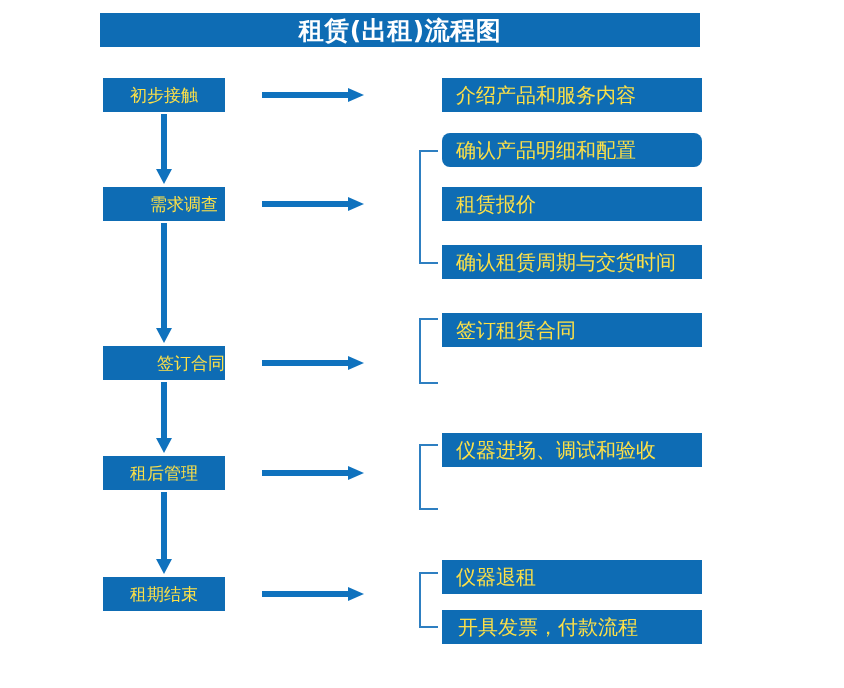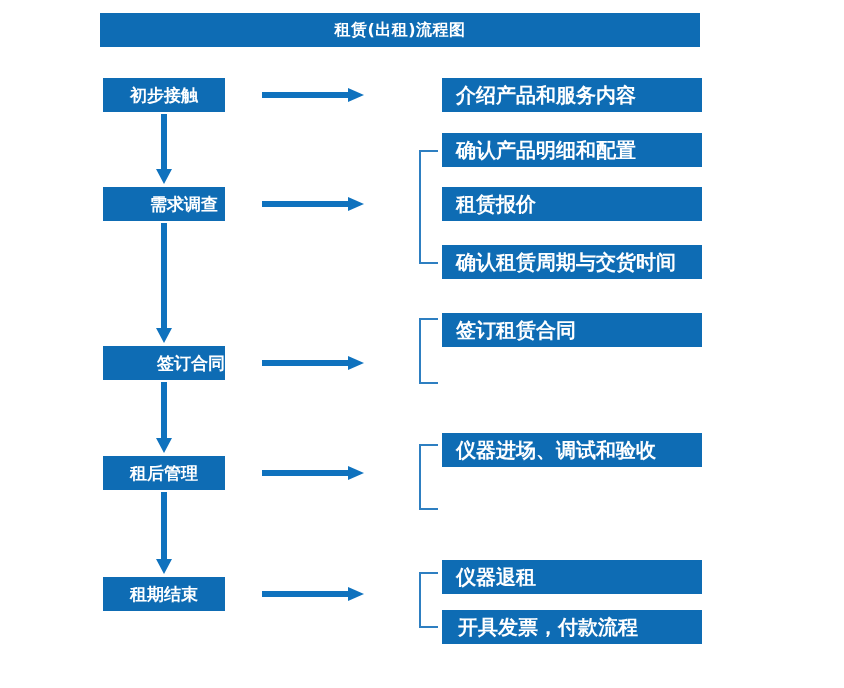--- a/index.html
+++ b/index.html
@@ -29,40 +29,40 @@
     width: 600px;
     height: 34px;
     background: #0E6CB4;
     display: flex;
     align-items: center;
     justify-content: center;
     box-sizing: border-box;
   }
   .title-bar .title-text {
     color: #ffffff;
-    font-size: 16px;
+    font-size: 25px;
     font-weight: bold;
     letter-spacing: 0.5px;
     line-height: 1;
     white-space: nowrap;
   }
 
   
   .box {
     position: absolute;
     background: #0E6CB4;
     display: flex;
     align-items: center;
     box-sizing: border-box;
     height: 34px;
   }
   .box .box-label {
-    color: #ffffff;
+    color: #fde047;
     font-size: 17px;
-    font-weight: bold;
+    font-weight: normal;
     line-height: 1;
     white-space: nowrap;
   }
 
   
   .stage-box {
     left: 103px;
     width: 122px;
     justify-content: center;
   }
@@ -222,21 +222,21 @@
   <div class="bracket" style="top:572px; height:56px;">
     <svg width="20" height="56" viewBox="0 0 20 56">
       <path d="M20 1 L2 1 L2 55 L20 55" fill="none" stroke="#2E7FC1" stroke-width="2"></path>
     </svg>
   </div>
 
   <div class="box detail-box" style="top:78px;">
     <span class="box-label">介绍产品和服务内容</span>
   </div>
 
-  <div class="box detail-box" style="top:133px;">
+  <div class="box detail-box" style="top:133px;border-radius:8px;">
     <span class="box-label">确认产品明细和配置</span>
   </div>
   <div class="box detail-box" style="top:187px;">
     <span class="box-label">租赁报价</span>
   </div>
   <div class="box detail-box" style="top:245px;">
     <span class="box-label">确认租赁周期与交货时间</span>
   </div>
 
   <div class="box detail-box" style="top:313px;">

